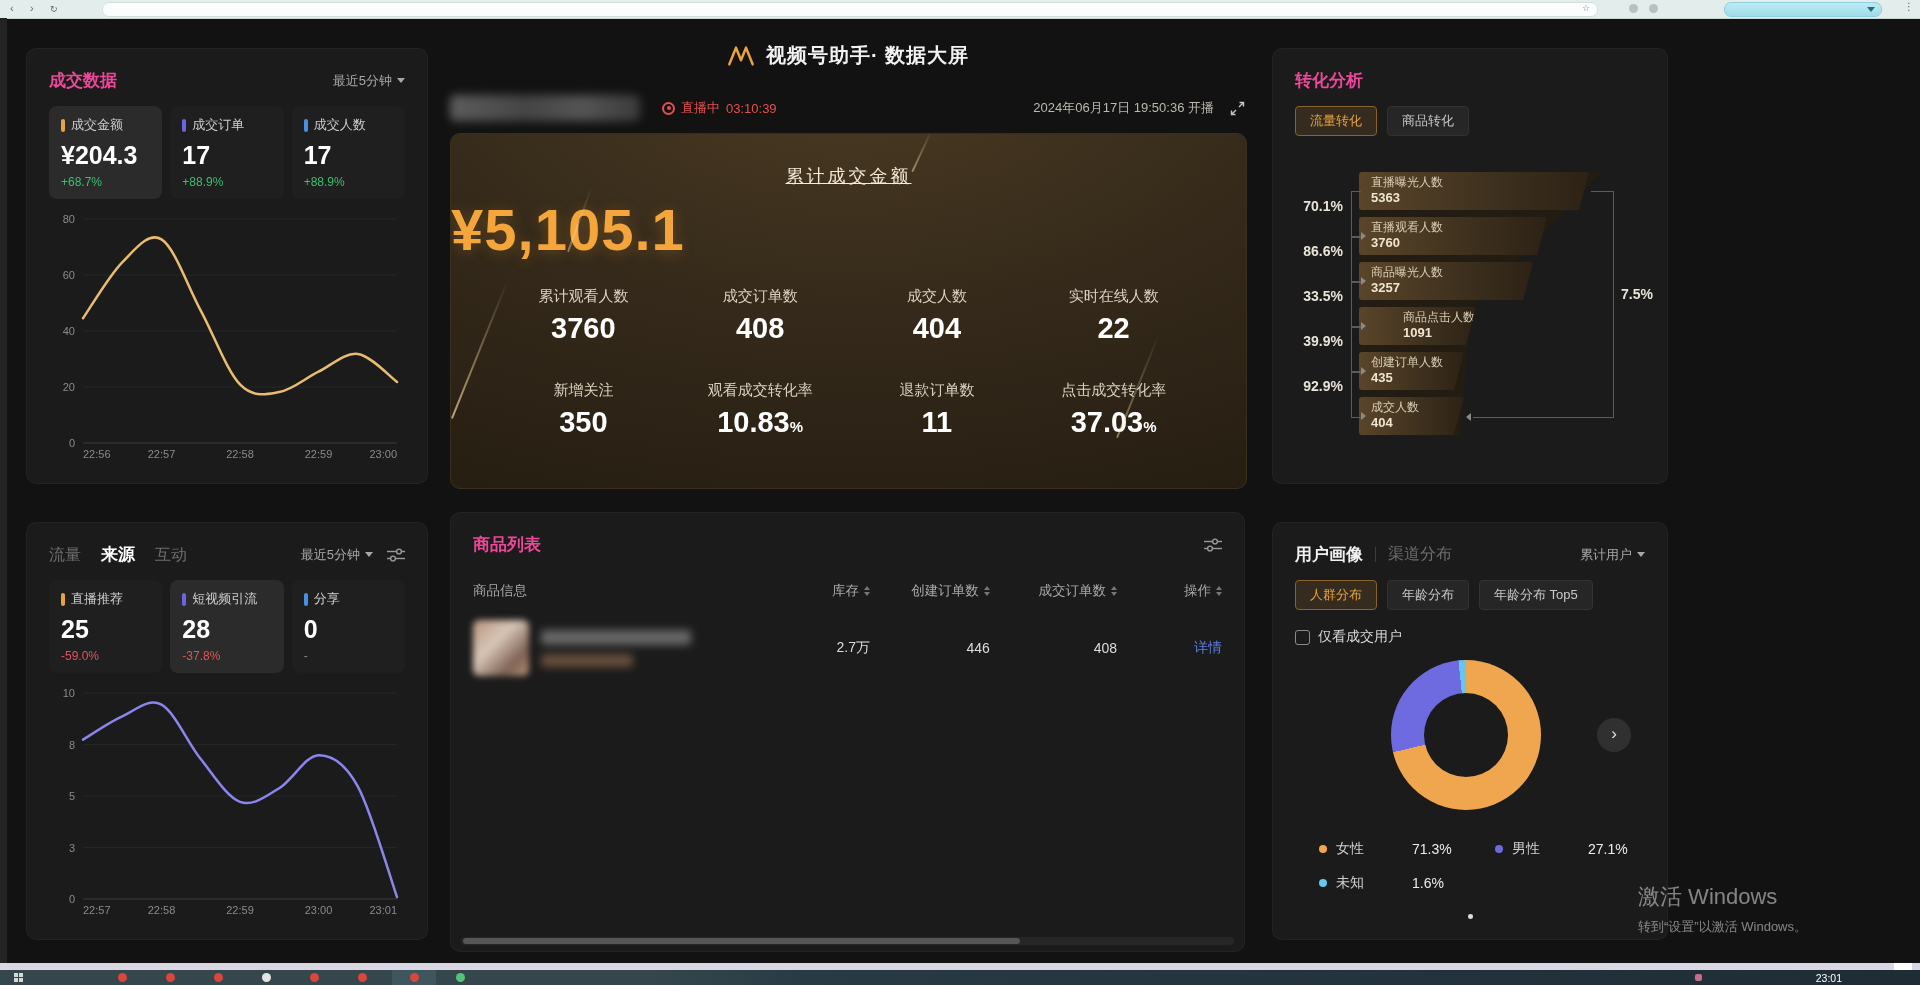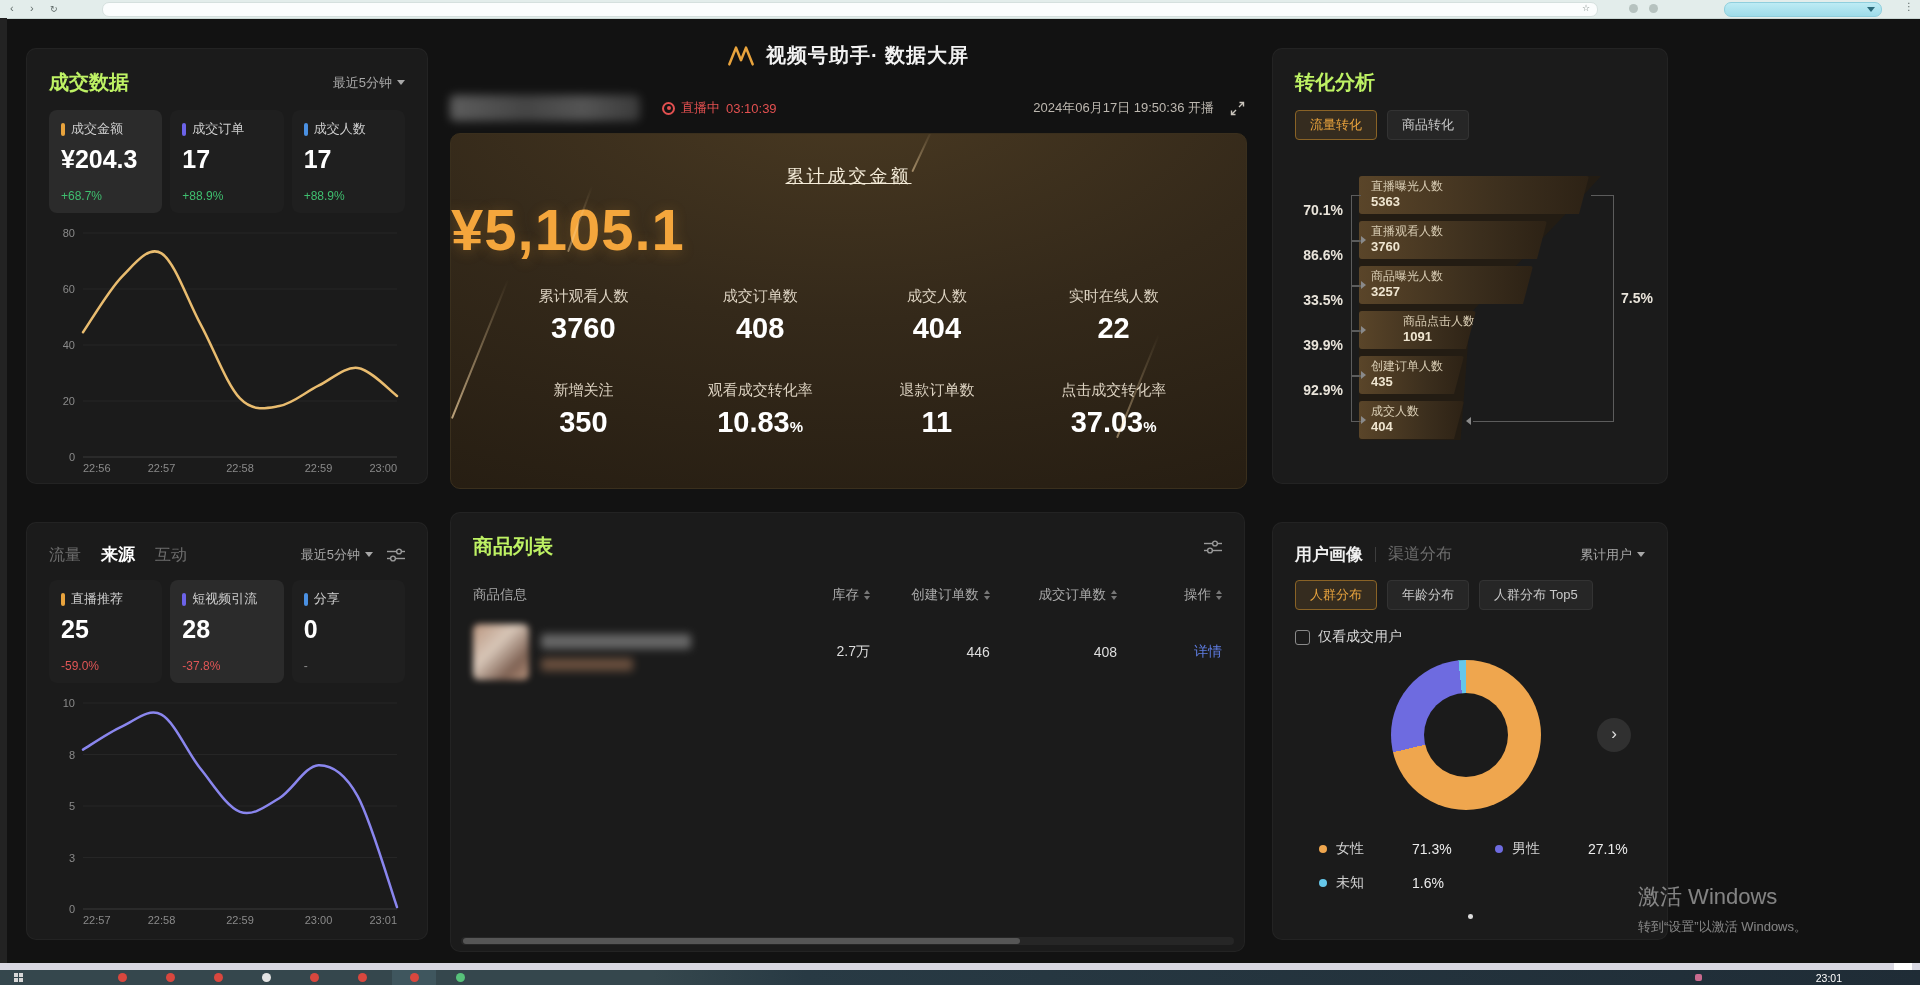--- a/index.html
+++ b/index.html
@@ -16,33 +16,33 @@
   .browser-btn{position:absolute;right:38px;top:2px;width:156px;height:13px;border-radius:7px;
     background:linear-gradient(#bdebf4,#9edce9);border:1px solid #8fcfdd;}
   .browser-btn .caret{position:absolute;right:6px;top:4px;border-top-color:#2a6a7a;}
   .menu-dots{position:absolute;right:6px;top:1px;color:#5f6a68;font-size:10px;}
   .menu-dots::before{content:"⋮";}
   .left-edge{position:absolute;left:0;top:18px;width:7px;bottom:22px;background:#232323;}
   
   .panel{position:absolute;background:#1b1b1b;border:1px solid rgba(255,255,255,.04);border-radius:10px;
     box-sizing:border-box;padding:20px 22px;display:flex;flex-direction:column;}
   .panel-head{display:flex;justify-content:space-between;align-items:center;}
-  .panel-title{font-size:20px;font-weight:bold;color:#bef264;font-family:Liberation Mono, monospace;}
+  .panel-title{font-size:17px;font-weight:bold;color:#ec4899;font-family:Liberation Mono, monospace;}
   .head-right{display:flex;align-items:center;gap:14px;}
   .range-sel{display:flex;align-items:center;gap:5px;font-size:13px;color:#a8a8a8;cursor:pointer;}
   .caret{width:0;height:0;border-left:4px solid transparent;border-right:4px solid transparent;border-top:5px solid #a8a8a8;}
   .filter-ico svg{display:block;}
   
   .metric-cards{display:flex;gap:8px;margin-top:14px;}
   .metric-card{flex:1;background:#1f1f1f;border-radius:8px;padding:10px 12px;box-sizing:border-box;}
   .metric-card.hl{background:#2b2b2b;}
   .mc-label{display:flex;align-items:center;gap:6px;font-size:13px;color:#cfcfcf;}
   .mc-bar{width:4px;height:13px;border-radius:2px;background:#888;}
   .mc-value{font-size:25px;font-weight:bold;color:#fff;margin-top:7px;}
-  .mc-delta{font-size:12px;margin-top:15px;}
+  .mc-delta{font-size:12px;margin-top:5px;}
   .up{color:#3fbf6f;} .down{color:#e05656;} .flat{color:#8a8a8a;}
   .chart-box{position:relative;flex:1;margin-top:10px;}
   .chart-box svg{position:absolute;inset:0;}
   
   .tab-row{display:flex;gap:20px;align-items:baseline;}
   .big-tab{font-size:16px;color:#6d6d6d;cursor:pointer;}
   .big-tab.active{color:#ffffff;font-weight:bold;font-size:17px;}
   
   .dash-header{position:absolute;left:450px;top:42px;width:795px;display:flex;justify-content:center;align-items:center;gap:10px;}
   .dash-header h1{margin:0;font-size:20px;font-weight:bold;color:#f2f2f2;letter-spacing:1px;}
@@ -483,21 +483,21 @@
         <span class="user-tab alt">渠道分布</span>
       </div>
       <div class="range-sel">
         <span>累计用户</span>
         <i class="caret"></i>
       </div>
     </div>
     <div class="pill-tabs">
       <span class="pill-tab active">人群分布</span>
       <span class="pill-tab">年龄分布</span>
-      <span class="pill-tab">人群分布 Top5</span>
+      <span class="pill-tab">年龄分布 Top5</span>
     </div>
     <div class="check-row">
       <span class="cb"></span>
       <span class="cb-label">仅看成交用户</span>
     </div>
     <div class="donut-box">
       <div class="donut" style="background: conic-gradient(rgb(239, 166, 78) 0%, rgb(239, 166, 78) 71.3%, rgb(110, 107, 224) 71.3%, rgb(110, 107, 224) 98.4%, rgb(102, 199, 234) 98.4%, rgb(102, 199, 234) 100%);"></div>
       <div class="arrow-btn"></div>
     </div>
     <div class="legend">

